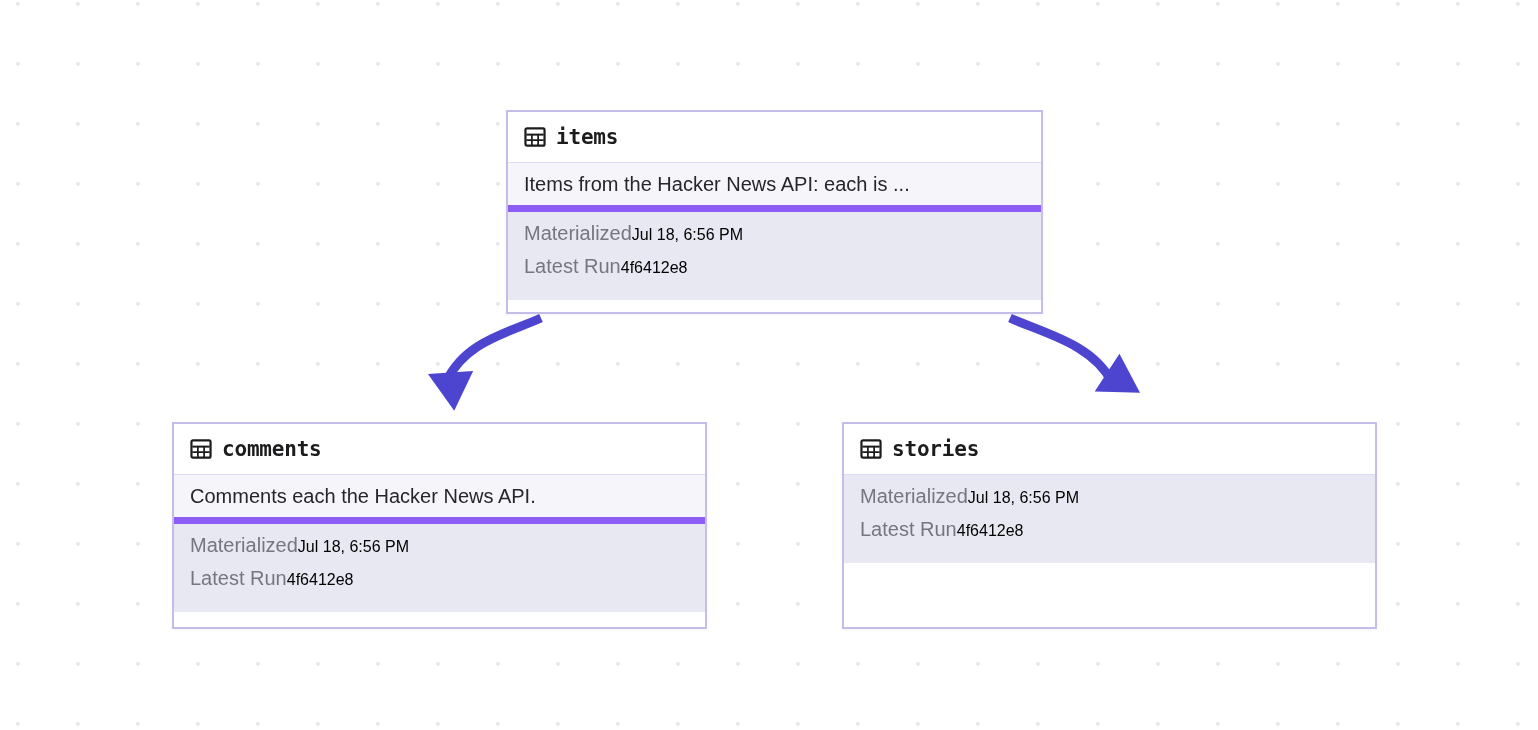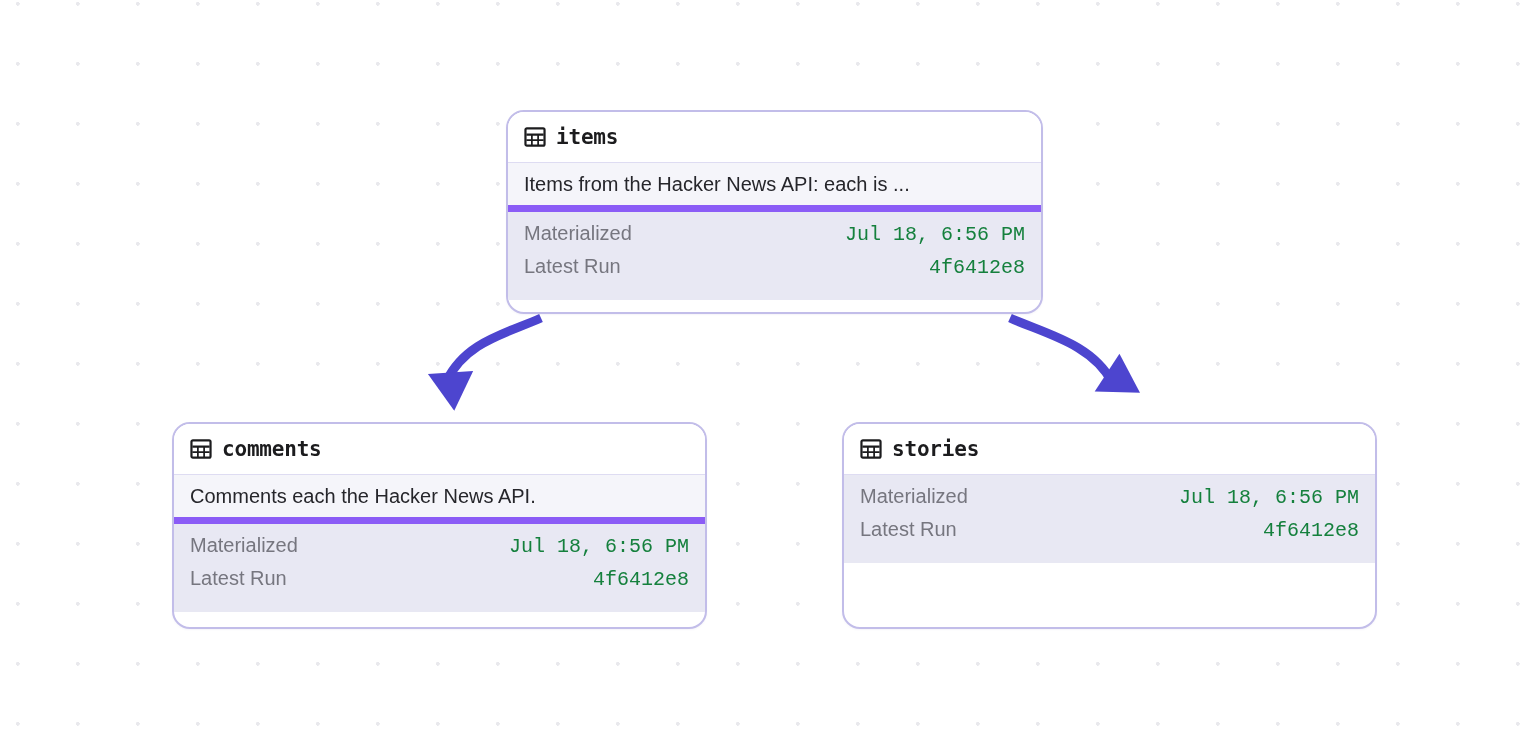--- a/index.html
+++ b/index.html
@@ -24,21 +24,21 @@
     left: 0;
     top: 0;
     width: 1538px;
     height: 730px;
     pointer-events: none;
   }
 
   .node {
     position: absolute;
     border: 2px solid #c2bde9;
-    border-radius: 18px;
+    border-radius: 0;
     background: #ffffff;
     box-sizing: border-box;
     overflow: hidden;
     box-shadow: 0 1px 2px rgba(80,70,160,0.06);
   }
 
   .node-header {
     display: flex;
     align-items: center;
     gap: 10px;
@@ -80,35 +80,34 @@
   }
 
   .node-meta {
     background: #e8e8f3;
     padding: 10px 16px 12px 16px;
     box-sizing: border-box;
   }
 
   .meta-row {
     display: flex;
-    justify-content: space-between;
     align-items: baseline;
     height: 33px;
   }
 
   .meta-label {
     font-size: 20px;
     color: #76767f;
     white-space: nowrap;
   }
 
   .meta-value {
-    font-family: Liberation Mono, monospace;
-    font-size: 20px;
-    color: #15803d;
+    font-family: Liberation Sans, sans-serif;
+    font-size: 16px;
+    color: #000000;
     white-space: nowrap;
     letter-spacing: 0px;
   }
 
   
   #node-items    { left: 506px; top: 110px; width: 537px; height: 204px; }
   #node-comments { left: 172px; top: 422px; width: 535px; height: 207px; }
   #node-stories  { left: 842px; top: 422px; width: 535px; height: 207px; }
 </style>
 </head>

